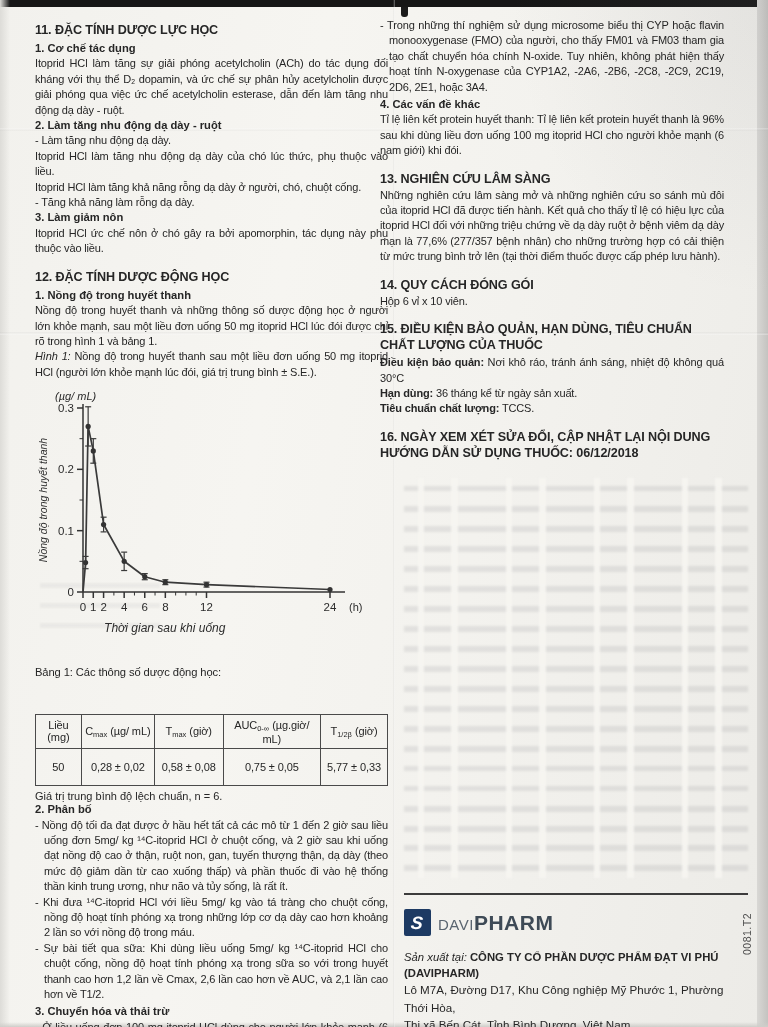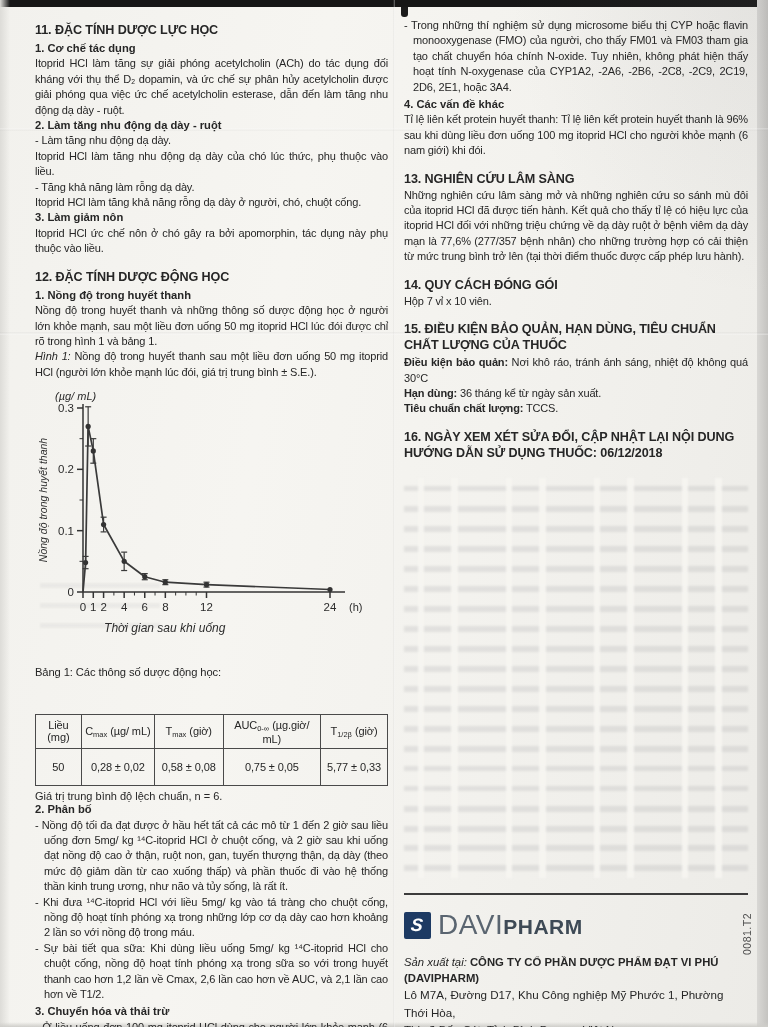--- a/index.html
+++ b/index.html
@@ -15,21 +15,21 @@
   .scan-right{position:absolute;right:0;top:0;width:11px;height:1027px;background:linear-gradient(to right,#d9d8d5,#c4c3c0);}
   .scan-bottom{position:absolute;left:0;bottom:0;width:768px;height:5px;background:linear-gradient(to bottom,rgba(0,0,0,0),#cfceca);}
   .scan-left{position:absolute;left:0;top:0;width:10px;height:1027px;background:linear-gradient(to right,#dddcd8,rgba(0,0,0,0));}
   .crease-v{position:absolute;left:393px;top:0;width:2px;height:1027px;background:linear-gradient(to right,rgba(0,0,0,0.05),rgba(255,255,255,0.4));}
   .crease-h1{position:absolute;left:0;top:332px;width:768px;height:3px;background:linear-gradient(to bottom,rgba(0,0,0,0.04),rgba(255,255,255,0.35));}
   .crease-h2{position:absolute;left:0;top:128px;width:768px;height:3px;background:linear-gradient(to bottom,rgba(255,255,255,0.3),rgba(0,0,0,0.03));}
   .shade-tr{position:absolute;right:0;top:0;width:260px;height:300px;background:radial-gradient(ellipse at top right,rgba(120,120,125,0.10),rgba(0,0,0,0) 70%);}
 
   .col{position:absolute;text-align:justify;}
   .col-left{left:35px;top:22px;width:353px;}
-  .col-right{left:404px;top:18px;width:344px;}
+  .col-right{left:380px;top:18px;width:344px;}
 
   p,h2,h3{margin:0;padding:0;}
   .body-txt{font-size:11px;line-height:15.4px;letter-spacing:-0.15px;}
   h2.sec{font-size:12.6px;line-height:17px;font-weight:bold;letter-spacing:-0.1px;text-align:left;}
   h3.sub{font-size:11.2px;line-height:15.4px;font-weight:bold;text-align:left;}
   .mt2{margin-top:2px;} .mt6{} .mt12{margin-top:12px;}
   .hang{padding-left:9px;text-indent:-9px;}
 
   
   .fig{margin-top:6px;}
@@ -61,21 +61,21 @@
     background-image:repeating-linear-gradient(0deg,rgba(0,0,0,0) 0 7px,rgba(108,110,116,0.07) 7px 12px,rgba(0,0,0,0) 12px 20px);
     filter:blur(1px);
   }
 
   
   .footer{position:absolute;left:404px;top:893px;width:344px;text-align:left;}
   .footer-rule{width:100%;height:2px;background:#3c3c3c;margin-bottom:14px;}
   .logo-row{display:flex;align-items:center;gap:7px;margin-bottom:13px;}
   .logo-box{width:27px;height:27px;background:#1d3a63;border-radius:2px;display:flex;align-items:center;justify-content:center;}
   .logo-box span{color:#ffffff;font-weight:bold;font-style:italic;font-size:18px;transform:skewX(-6deg);line-height:1;}
-  .logo-davi{font-size:28px;color:#5a6570;letter-spacing:0.5px;}
+  .logo-davi{font-size:15px;color:#5a6570;letter-spacing:0.5px;}
   .logo-pharm{font-size:21px;color:#3e4a56;font-weight:bold;letter-spacing:0.5px;}
   .mfr-line1{font-size:11.3px;line-height:16px;}
   .mfr-line1 .ital{font-style:italic;}
   .mfr-line1 .bold{font-weight:bold;}
   .addr{font-size:11.6px;line-height:17.5px;}
 
   .vcode{
     position:absolute;left:741px;top:955px;color:#4e4e4e;font-size:10.5px;letter-spacing:0.5px;
     transform:rotate(-90deg);transform-origin:left top;white-space:nowrap;
   }
@@ -96,22 +96,22 @@
   <div class="ghost"></div>
   <div class="ghost2"></div>
 
   <div class="col col-left">
     <h2 class="sec">11. ĐẶC TÍNH DƯỢC LỰC HỌC</h2>
     <h3 class="sub mt2">1. Cơ chế tác dụng</h3>
     <p class="body-txt">Itoprid HCl làm tăng sự giải phóng acetylcholin (ACh) do tác dụng đối kháng với thụ thể D₂ dopamin, và ức chế sự phân hủy acetylcholin được giải phóng qua việc ức chế acetylcholin esterase, dẫn đến làm tăng nhu động dạ dày - ruột.</p>
     <h3 class="sub mt6">2. Làm tăng nhu động dạ dày - ruột</h3>
     <p class="body-txt hang">- Làm tăng nhu động dạ dày.</p>
     <p class="body-txt">Itoprid HCl làm tăng nhu động dạ dày của chó lúc thức, phụ thuộc vào liều.</p>
+    <p class="body-txt">Itoprid HCl làm tăng khả năng rỗng dạ dày ở người, chó, chuột cống.</p>
     <p class="body-txt hang">- Tăng khả năng làm rỗng dạ dày.</p>
-    <p class="body-txt">Itoprid HCl làm tăng khả năng rỗng dạ dày ở người, chó, chuột cống.</p>
     <h3 class="sub mt6">3. Làm giảm nôn</h3>
     <p class="body-txt">Itoprid HCl ức chế nôn ở chó gây ra bởi apomorphin, tác dụng này phụ thuộc vào liều.</p>
 
     <h2 class="sec mt12">12. ĐẶC TÍNH DƯỢC ĐỘNG HỌC</h2>
     <h3 class="sub mt2">1. Nồng độ trong huyết thanh</h3>
     <p class="body-txt">Nồng độ trong huyết thanh và những thông số dược động học ở người lớn khỏe mạnh, sau một liều đơn uống 50 mg itoprid HCl lúc đói được chỉ rõ trong hình 1 và bảng 1.</p>
     <p class="body-txt"><i>Hình 1:</i><span> Nồng độ trong huyết thanh sau một liều đơn uống 50 mg itoprid HCl (người lớn khỏe mạnh lúc đói, giá trị trung bình ± S.E.).</span></p>
 
     <div class="fig">
       <svg id="pk-chart" width="340" height="272" viewBox="0 0 340 272">
@@ -229,21 +229,21 @@
 
   <div class="col col-right">
     <p class="body-txt hang">- Trong những thí nghiệm sử dụng microsome biểu thị CYP hoặc flavin monooxygenase (FMO) của người, cho thấy FM01 và FM03 tham gia tạo chất chuyển hóa chính N-oxide. Tuy nhiên, không phát hiện thấy hoạt tính N-oxygenase của CYP1A2, -2A6, -2B6, -2C8, -2C9, 2C19, 2D6, 2E1, hoặc 3A4.</p>
     <h3 class="sub mt2">4. Các vấn đề khác</h3>
     <p class="body-txt">Tỉ lệ liên kết protein huyết thanh: Tỉ lệ liên kết protein huyết thanh là 96% sau khi dùng liều đơn uống 100 mg itoprid HCl cho người khỏe mạnh (6 nam giới) khi đói.</p>
 
     <h2 class="sec mt12">13. NGHIÊN CỨU LÂM SÀNG</h2>
     <p class="body-txt">Những nghiên cứu lâm sàng mở và những nghiên cứu so sánh mù đôi của itoprid HCl đã được tiến hành. Kết quả cho thấy tỉ lệ có hiệu lực của itoprid HCl đối với những triệu chứng về dạ dày ruột ở bệnh viêm dạ dày mạn là 77,6% (277/357 bệnh nhân) cho những trường hợp có cải thiện từ mức trung bình trở lên (tại thời điểm thuốc được cấp phép lưu hành).</p>
 
     <h2 class="sec mt12">14. QUY CÁCH ĐÓNG GÓI</h2>
-    <p class="body-txt">Hộp 7 vỉ x 10 viên.</p>
+    <p class="body-txt">Hộp 6 vỉ x 10 viên.</p>
 
     <h2 class="sec mt12" style="line-height:16px;">15. ĐIỀU KIỆN BẢO QUẢN, HẠN DÙNG, TIÊU CHUẨN CHẤT LƯỢNG CỦA THUỐC</h2>
     <p class="body-txt mt2"><span class="lbl">Điều kiện bảo quản:</span><span> Nơi khô ráo, tránh ánh sáng, nhiệt độ không quá 30°C</span></p>
     <p class="body-txt"><span class="lbl">Hạn dùng:</span><span> 36 tháng kể từ ngày sản xuất.</span></p>
     <p class="body-txt"><span class="lbl">Tiêu chuẩn chất lượng:</span><span> TCCS.</span></p>
 
     <h2 class="sec mt12" style="line-height:16px;"><span>16. NGÀY XEM XÉT SỬA ĐỔI, CẬP NHẬT LẠI NỘI DUNG HƯỚNG DẪN SỬ DỤNG THUỐC:</span><span> 06/12/2018</span></h2>
   </div>
 
   <div class="footer">

